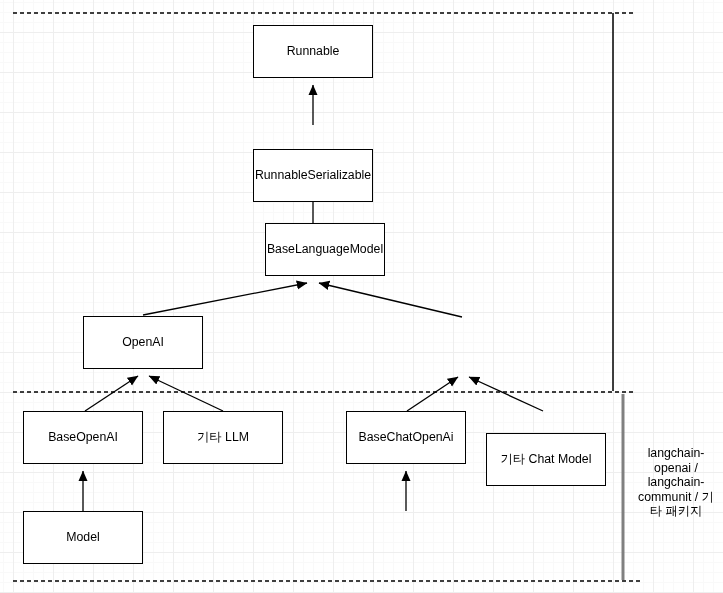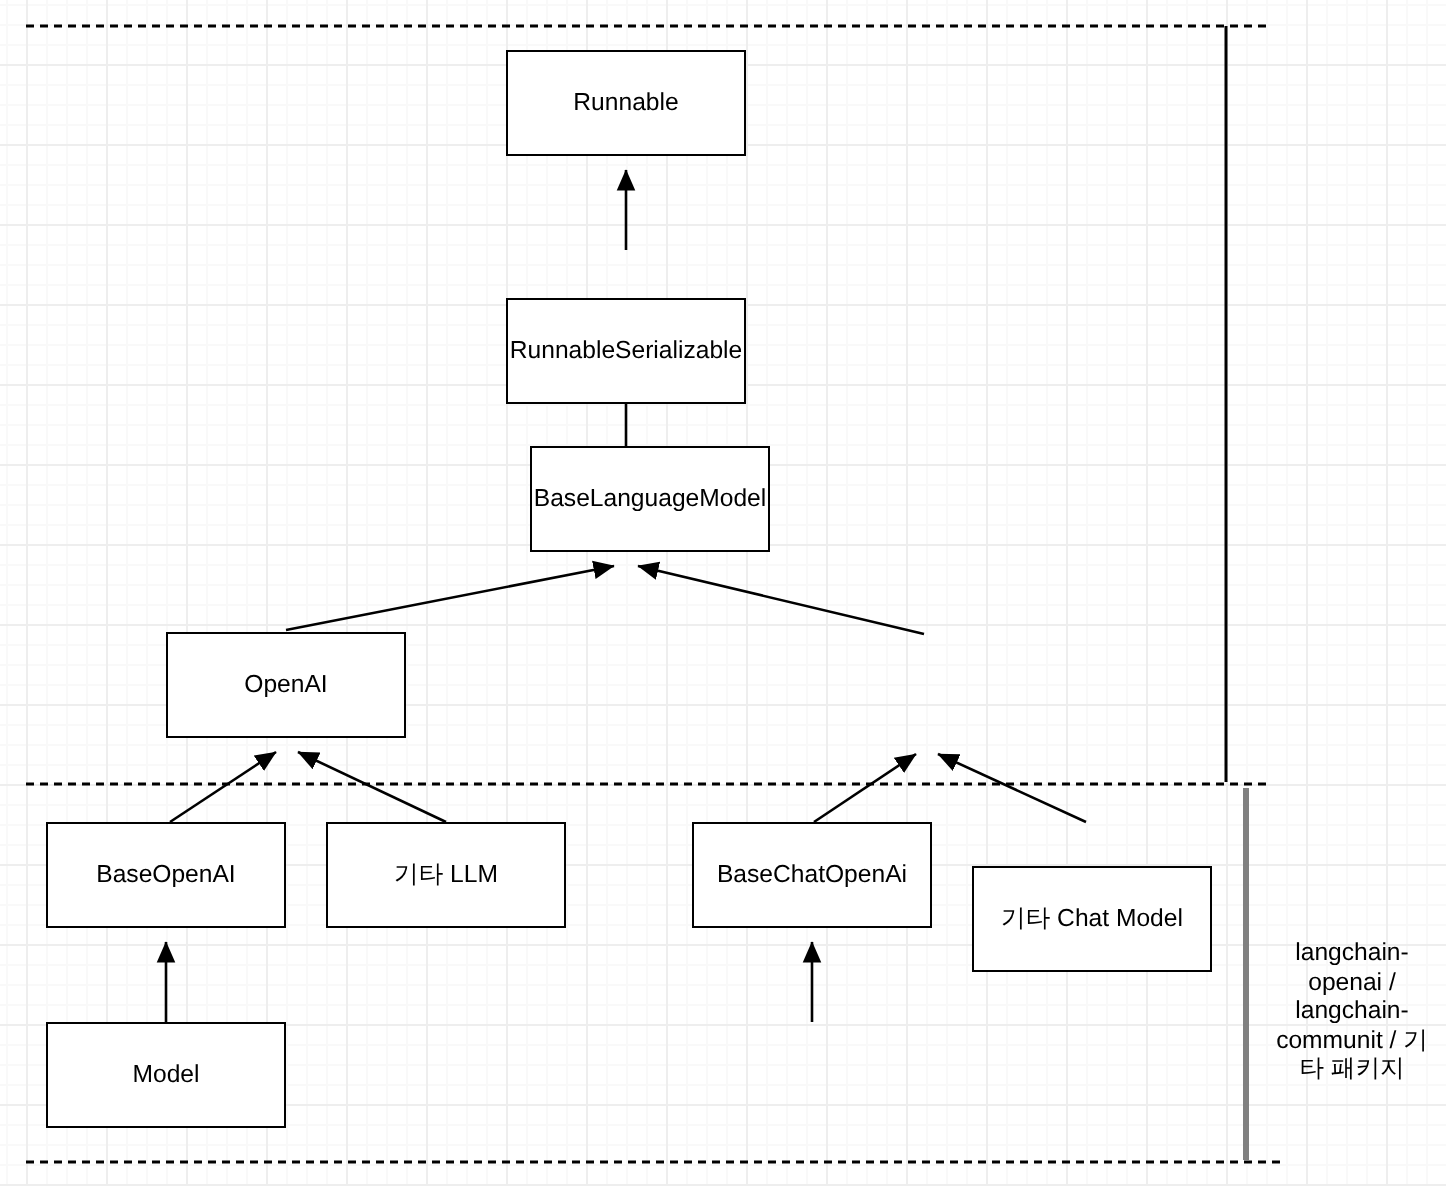--- a/index.html
+++ b/index.html
@@ -50,21 +50,21 @@
     padding: 2px;
   }
   .region-label {
     position: absolute;
     text-align: center;
     font-size: 12.3px;
     line-height: 1.18;
     white-space: normal;
   }
   .region-label.core { left: 627px; top: 177px; width: 72px; }
-  .region-label.pkgs { left: 632px; top: 446px; width: 88px; margin-top: 23px; }
+  .region-label.pkgs { left: 632px; top: 446px; width: 88px; }
 </style>
 </head>
 <body>
 
 <div class="canvas">
 
   <svg class="edges" viewBox="0 0 723 593" xmlns="http://www.w3.org/2000/svg">
     <defs>
       <marker id="arrowhead" viewBox="0 0 10 10" refX="9.3" refY="5" markerWidth="8.5" markerHeight="8.5" orient="auto-start-reverse">
         <path d="M0,0.8 L9.6,5 L0,9.2 z" fill="#000000"></path>

